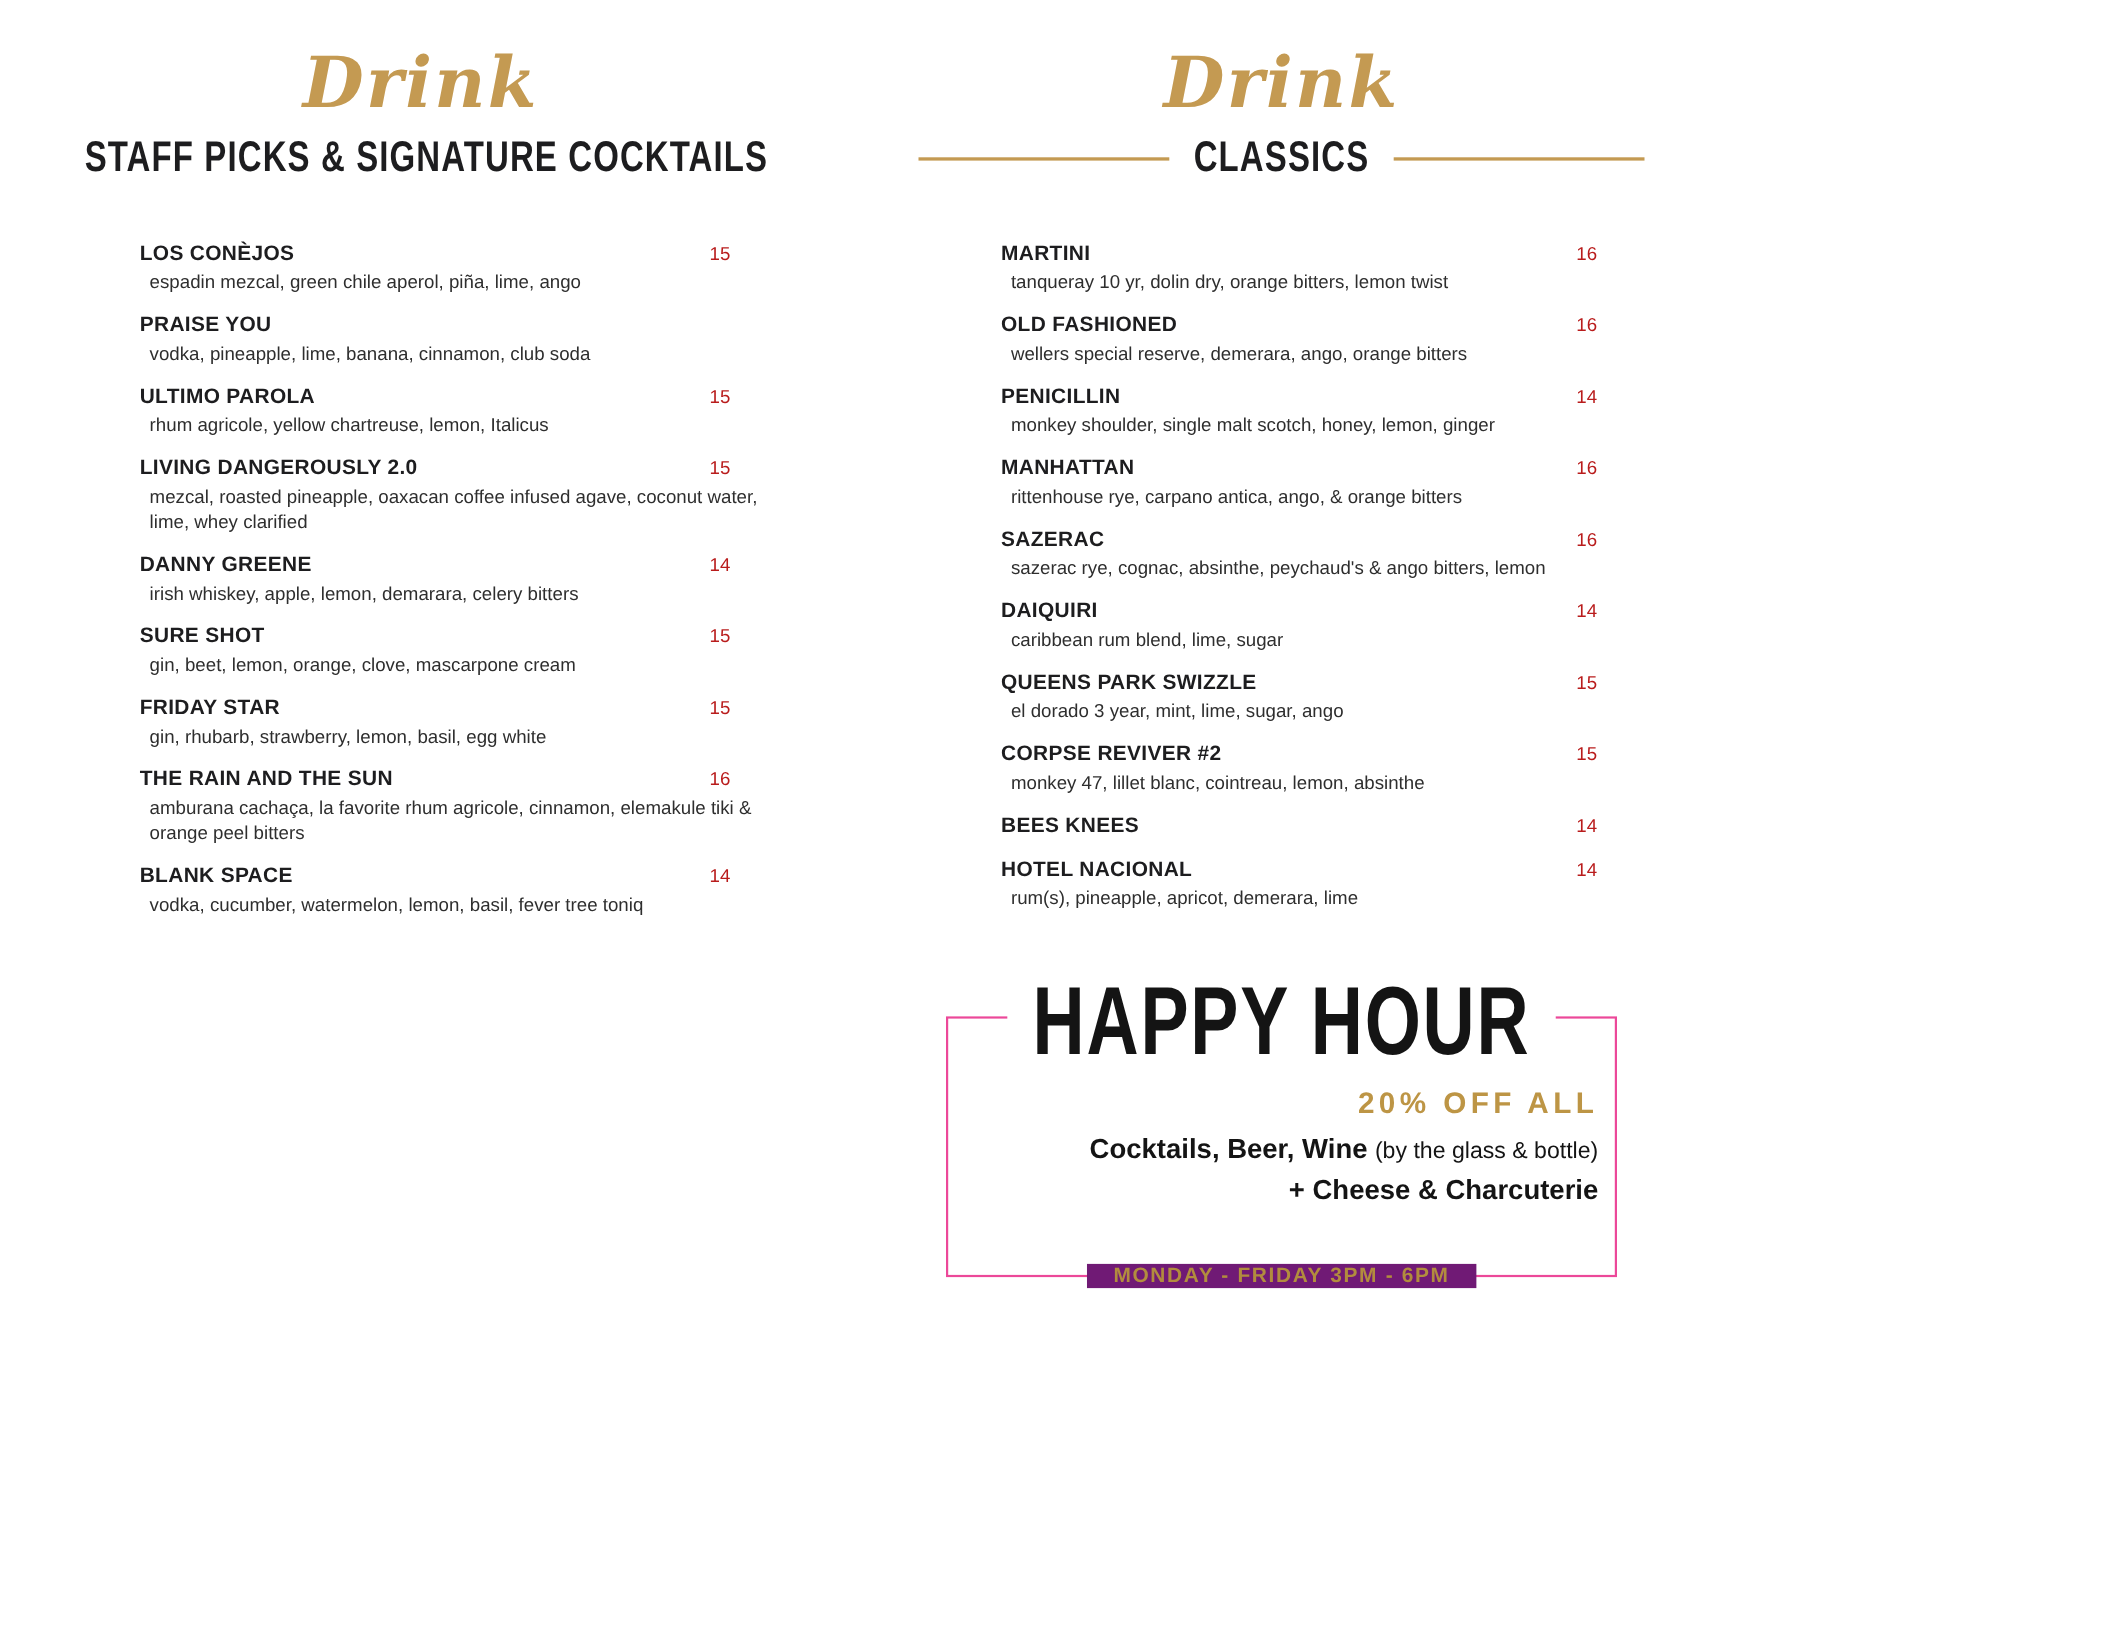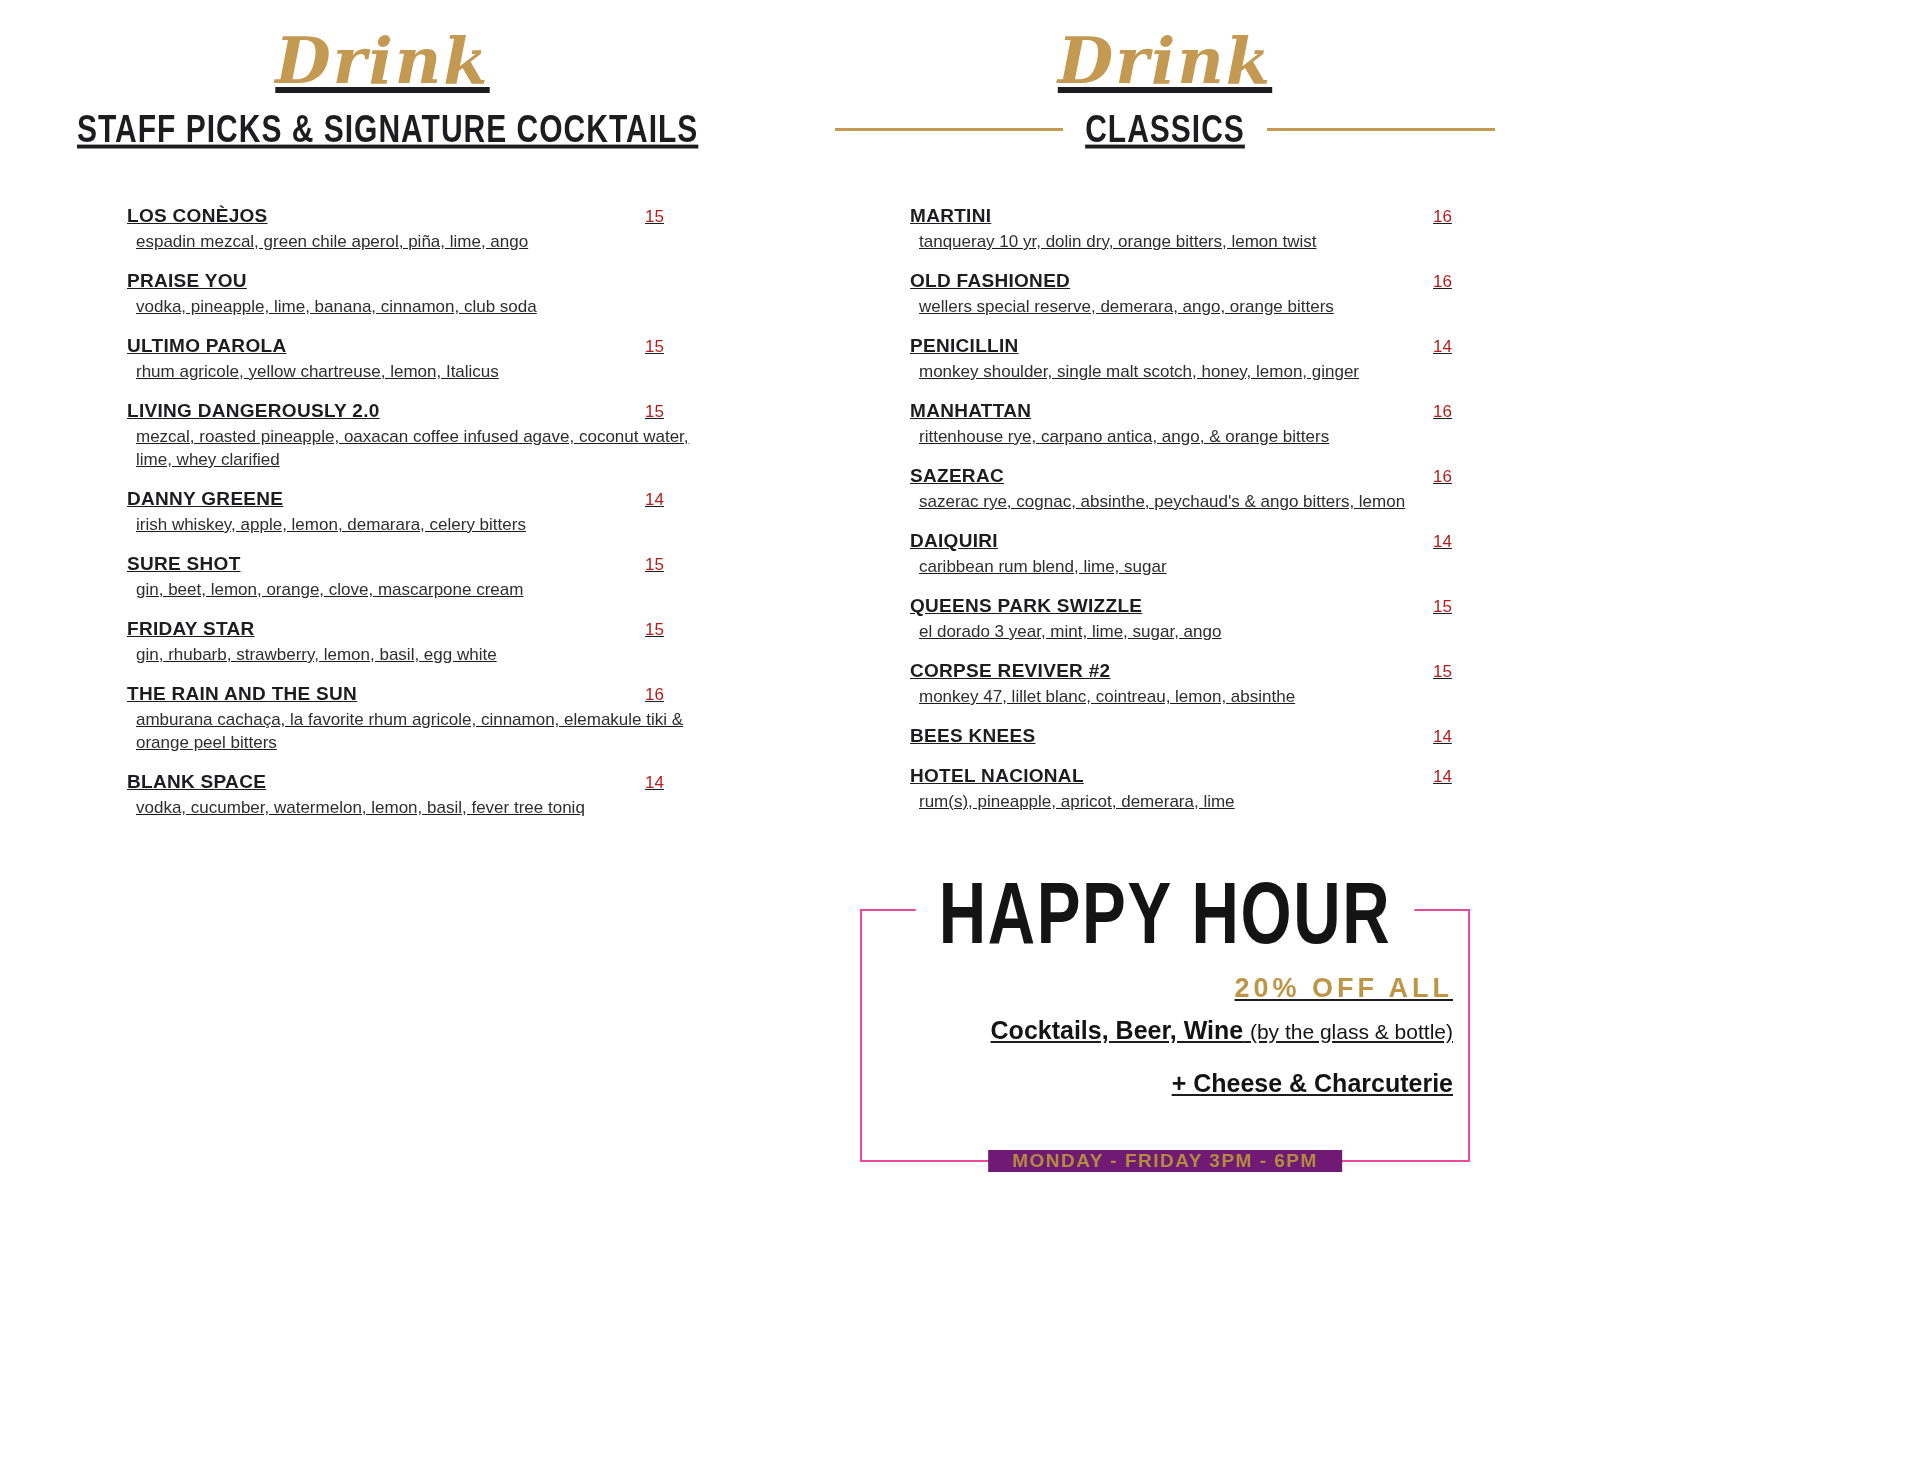--- a/index.html
+++ b/index.html
@@ -1,21 +1,21 @@
 <!DOCTYPE html>
 <html><head>
 <meta charset="utf-8">
 <style>
   * { margin:0; padding:0; box-sizing:border-box; }
   html,body { background:#ffffff; }
   body {
     width:1920px; height:1484px; position:relative; overflow:hidden;
     font-family:"Liberation Sans", sans-serif; color:#1d1d1f;
   }
-  .col { position:absolute; top:1px;text-decoration:underline; }
+  .col { position:absolute; top:16px; }
   .col-left  { left:55px;  width:655px; }
   .col-right { left:835px; width:660px; }
 
   .script-title {
     font-family:"DejaVu Serif", serif; font-style:italic; font-weight:bold;
     color:#c49a52; font-size:64px; text-align:center; margin-top:22px;
     letter-spacing:2px;
   }
   .section-header {
     display:flex; align-items:center; gap:22px; margin-top:14px;
@@ -52,21 +52,21 @@
   .hh-title {
     position:absolute; top:-48px; left:50%;
     transform:translateX(-50%) scale(0.82,1.1); transform-origin:center top;
     background:#ffffff; padding:0 28px; white-space:nowrap;
     font-size:80px; font-weight:bold; letter-spacing:2px; color:#141414;
   }
   .hh-line1 {
     color:#bd9545; font-weight:bold; font-size:27px; letter-spacing:4px;
     margin-bottom:12px;
   }
-  .hh-line2 { font-size:24px; color:#141414; margin-bottom:24px; }
+  .hh-line2 { font-size:24px; color:#141414; margin-bottom:8px; }
   .hh-line2 .bold { font-weight:bold; font-size:25px; }
   .hh-line2 .reg  { font-weight:normal; font-size:21px; }
   .hh-line3 { font-size:25px; font-weight:bold; color:#141414; margin-bottom:26px; }
   .hh-schedule {
     position:absolute; bottom:-12px; left:50%; transform:translateX(-50%);
     background:#701a75; padding:0 24px; white-space:nowrap;
     color:#b28c3e; font-weight:bold; font-size:19px; letter-spacing:1.5px;
   }
 </style>
 </head>

